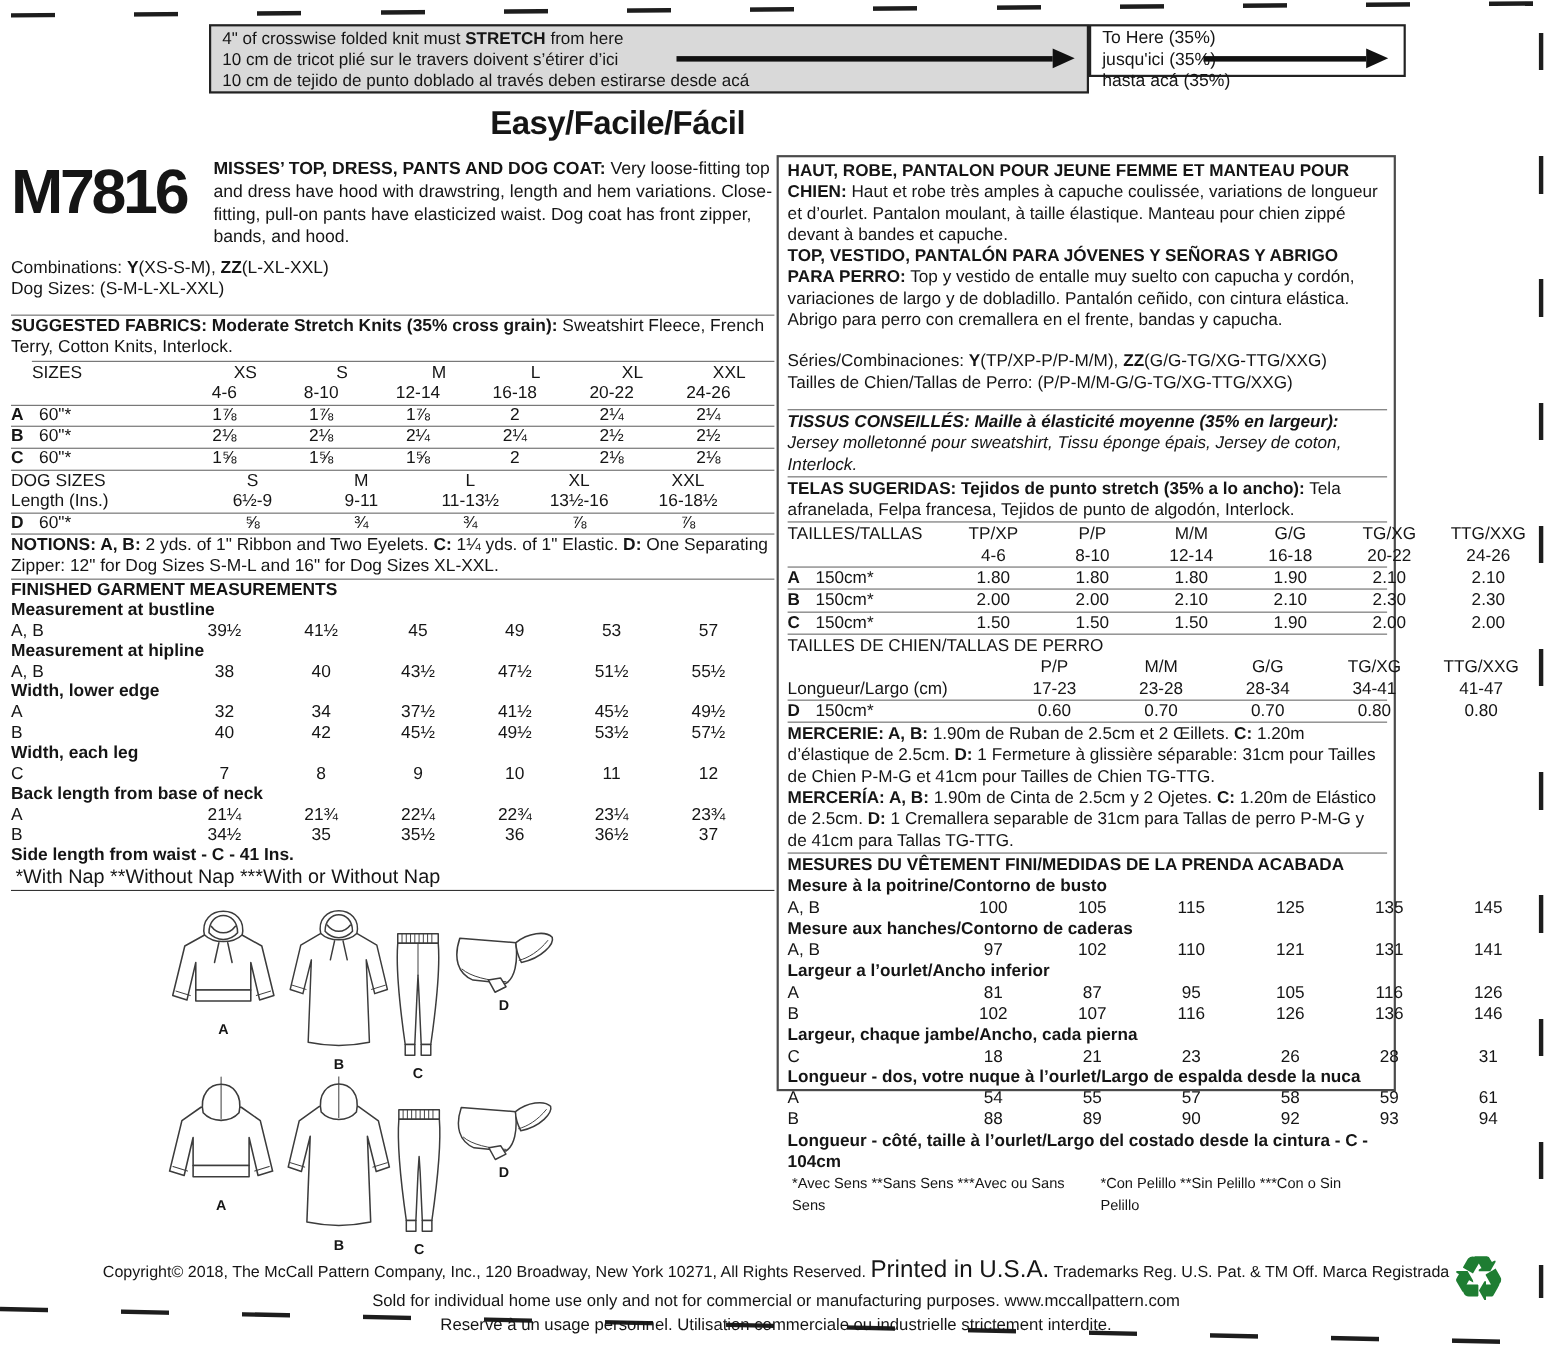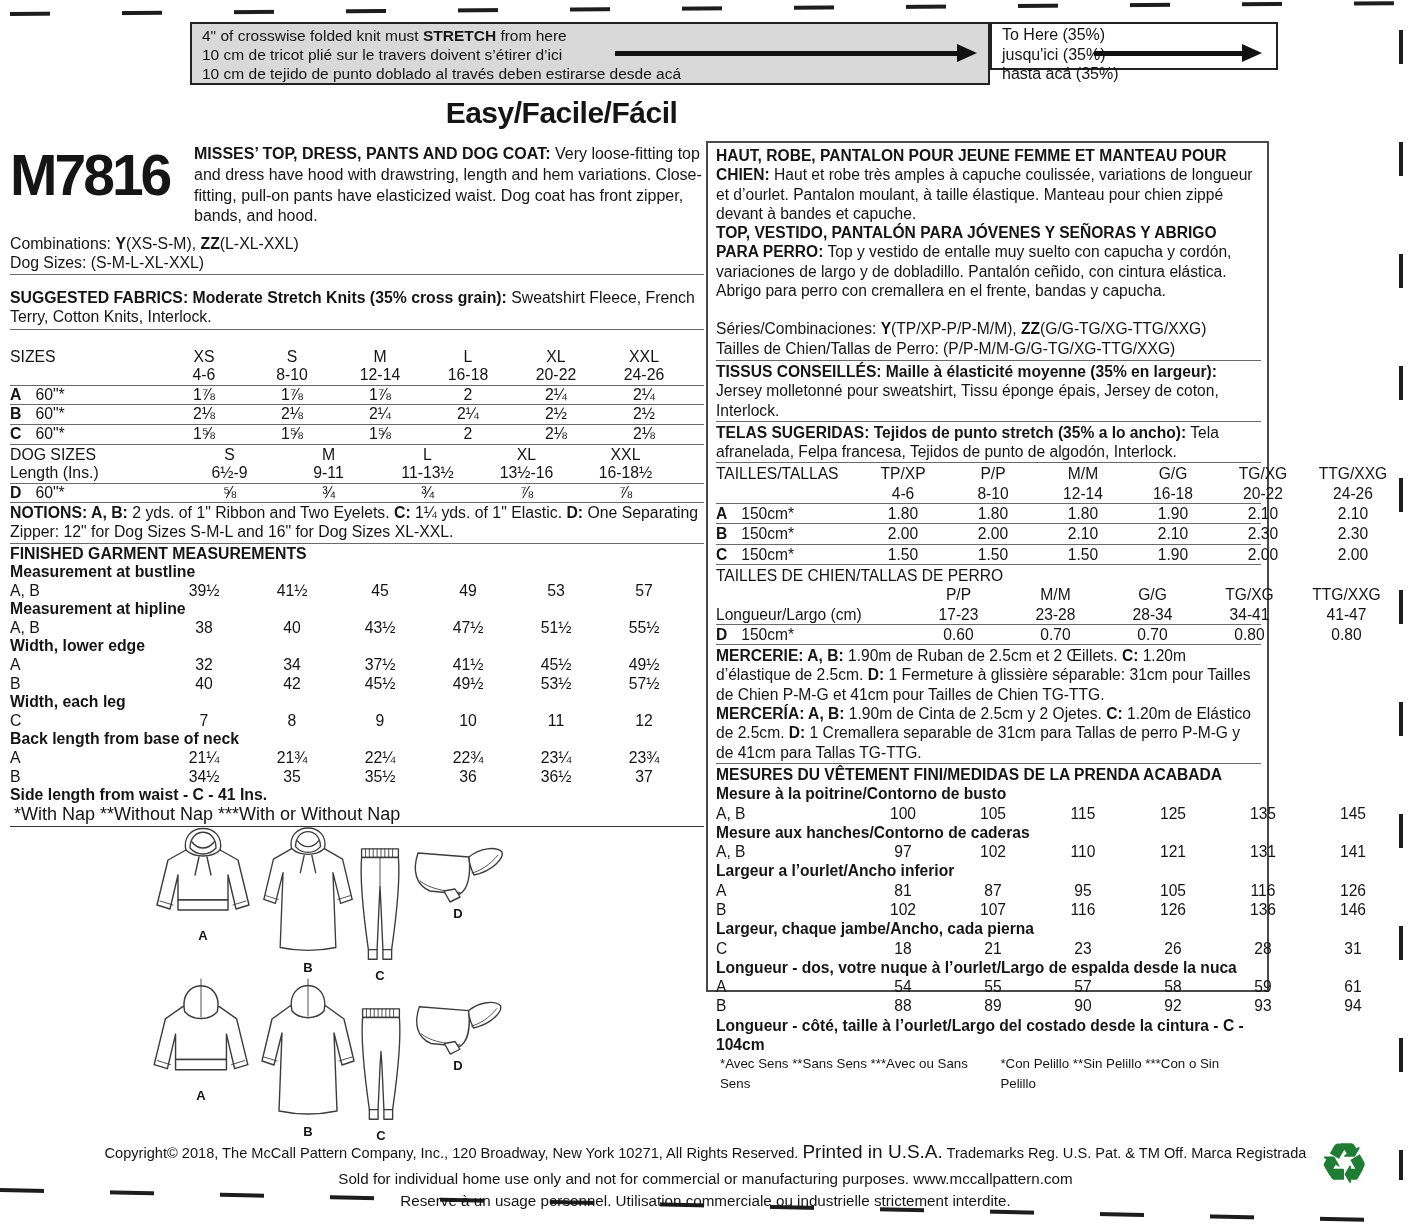--- a/index.html
+++ b/index.html
@@ -61,21 +61,21 @@
   .fig  { position:absolute; display:flex; flex-direction:column; align-items:center; }
   .fig svg { width:100%; flex:1; }
   .fig-label { font-size:13px; font-weight:bold; margin-top:1px; }
   .figs svg path, .figs svg rect { stroke:#3c3c3c; stroke-width:1.4; fill:none;
                  stroke-linejoin:round; stroke-linecap:round; }
   .figs svg .f { fill:#fff; }
   .figs svg .thin { stroke-width:0.9; }
   
   .footer { position:absolute; left:0; top:1141px; width:1411px; text-align:center; }
   .f1 { font-size:14.6px; }
-  .f1 .printed { font-size:19px; }
+  .f1 .printed { font-size:22px; }
   .f2 { font-size:15.2px; margin-top:7px; }
   .f3 { font-size:15.2px; margin-top:5px; }
   .recycle { position:absolute; left:1320px; top:1136px; font-size:54px; line-height:1;
              color:#1e7d32; font-weight:bold; }
 </style>
 </head>
 <body>
 
 <div class="cut-top"></div>
 <div class="cut-right"></div>
@@ -102,24 +102,24 @@
 
 <div class="difficulty">Easy/Facile/Fácil</div>
 
 <div class="col-left">
   <div class="head-row">
     <div class="pattern-num">M7816</div>
     <div class="desc"><span class="b">MISSES’ TOP, DRESS, PANTS AND DOG COAT:</span><span> Very loose-fitting top and dress have hood with drawstring, length and hem variations. Close-fitting, pull-on pants have elasticized waist. Dog coat has front zipper, bands, and hood.</span></div>
   </div>
   <div><span>Combinations: </span><span class="b">Y</span><span>(XS-S-M), </span><span class="b">ZZ</span><span>(L-XL-XXL)</span></div>
   <div>Dog Sizes: (S-M-L-XL-XXL)</div>
-  <div class="rule-t" style="margin-top:2px; padding-top:14px;"><span class="b">SUGGESTED FABRICS: Moderate Stretch Knits (35% cross grain):</span><span> Sweatshirt Fleece, French Terry, Cotton Knits, Interlock.</span></div>
+  <div class="rule-t" style="margin-top:14px; padding-top:1px;"><span class="b">SUGGESTED FABRICS: Moderate Stretch Knits (35% cross grain):</span><span> Sweatshirt Fleece, French Terry, Cotton Knits, Interlock.</span></div>
 
   <div style="margin-top:2px;">
-    <div class="srow rule-t" style="padding-top:18px;">
+    <div class="srow rule-t" style="padding-top:2px;margin-left:19px;">
       <div class="lbl">SIZES</div>
       <div class="list"><span class="c">XS</span><span class="c">S</span><span class="c">M</span><span class="c">L</span><span class="c">XL</span><span class="c">XXL</span></div>
     </div>
     <div class="srow">
       <div class="lbl"></div>
       <div class="list"><span class="c">4-6</span><span class="c">8-10</span><span class="c">12-14</span><span class="c">16-18</span><span class="c">20-22</span><span class="c">24-26</span></div>
     </div>
     <div>
 
         <div class="srow rule-t">
@@ -268,21 +268,21 @@
   <div style="font-size:18px; padding-left:4px;">*With Nap **Without Nap ***With or Without Nap</div>
   <div class="rule-dk" style="margin-top:3px;"></div>
 </div>
 
 <div class="col-right">
   <div><span class="b">HAUT, ROBE, PANTALON POUR JEUNE FEMME ET MANTEAU POUR CHIEN:</span><span> Haut et robe très amples à capuche coulissée, variations de longueur et d’ourlet. Pantalon moulant, à taille élastique. Manteau pour chien zippé devant à bandes et capuche.</span></div>
   <div><span class="b">TOP, VESTIDO, PANTALÓN PARA JÓVENES Y SEÑORAS Y ABRIGO PARA PERRO:</span><span> Top y vestido de entalle muy suelto con capucha y cordón, variaciones de largo y de dobladillo. Pantalón ceñido, con cintura elástica. Abrigo para perro con cremallera en el frente, bandas y capucha.</span></div>
   <div style="height:19px;"></div>
   <div><span>Séries/Combinaciones: </span><span class="b">Y</span><span>(TP/XP-P/P-M/M), </span><span class="b">ZZ</span><span>(G/G-TG/XG-TTG/XXG)</span></div>
   <div>Tailles de Chien/Tallas de Perro: (P/P-M/M-G/G-TG/XG-TTG/XXG)</div>
-  <div class="rule-t" style="margin-top:2px; padding-top:1px;"><span class="b">TISSUS CONSEILLÉS: Maille à élasticité moyenne (35% en largeur):</span><span> Jersey molletonné pour sweatshirt, Tissu éponge épais, Jersey de coton, Interlock.</span></div>
+  <div class="rule-t" style="margin-top:14px; padding-top:1px;font-style:italic;"><span class="b">TISSUS CONSEILLÉS: Maille à élasticité moyenne (35% en largeur):</span><span> Jersey molletonné pour sweatshirt, Tissu éponge épais, Jersey de coton, Interlock.</span></div>
   <div class="rule-t" style="margin-top:1px; padding-top:1px;"><span class="b">TELAS SUGERIDAS: Tejidos de punto stretch (35% a lo ancho):</span><span> Tela afranelada, Felpa francesa, Tejidos de punto de algodón, Interlock.</span></div>
 
   <div style="margin-top:1px;">
     <div class="mrow rule-t" style="padding-top:1px;">
       <div class="lbl">TAILLES/TALLAS</div>
       <div class="list"><span class="c">TP/XP</span><span class="c">P/P</span><span class="c">M/M</span><span class="c">G/G</span><span class="c">TG/XG</span><span class="c">TTG/XXG</span></div>
     </div>
     <div class="mrow">
       <div class="lbl"></div>
       <div class="list"><span class="c">4-6</span><span class="c">8-10</span><span class="c">12-14</span><span class="c">16-18</span><span class="c">20-22</span><span class="c">24-26</span></div>

